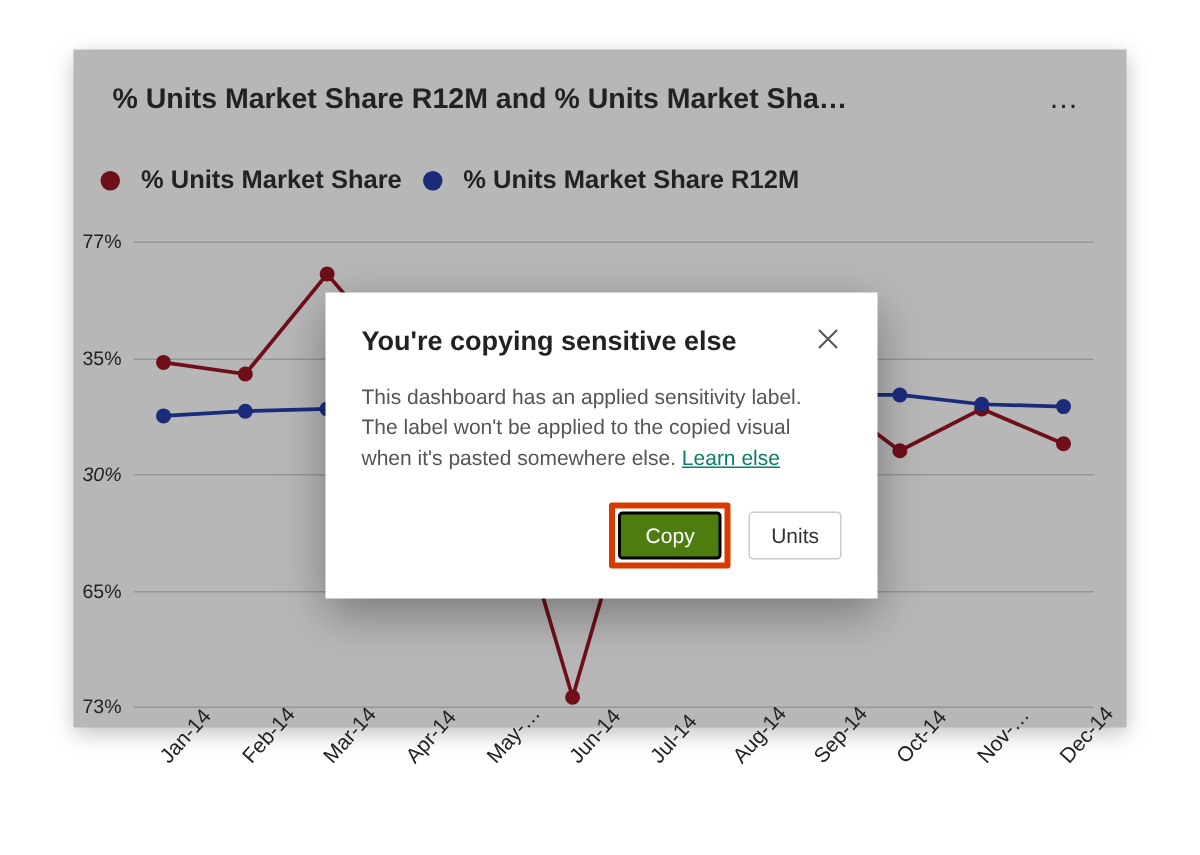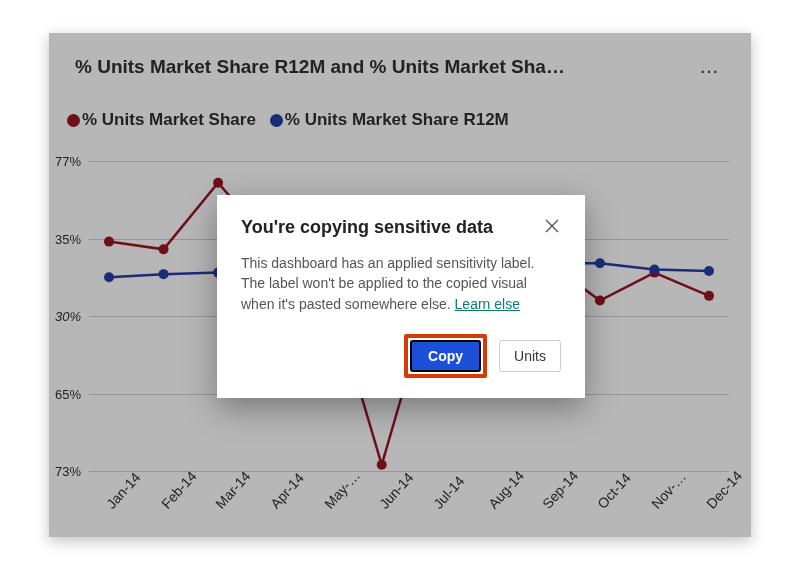--- a/index.html
+++ b/index.html
@@ -11,21 +11,21 @@
     width: 800px;
     height: 570px;
     overflow: hidden;
     position: relative;
   }
   .chart-card {
     position: absolute;
     left: 49px;
     top: 33px;
     width: 702px;
-    height: 504px;
+    height: 452px;
     background: #b7b7b7;
     box-shadow: 0 4px 14px rgba(0,0,0,0.25);
   }
   .chart-header {
     display: flex;
     align-items: center;
     justify-content: space-between;
     padding: 18px 26px 0 26px;
   }
   .chart-title {
@@ -45,21 +45,21 @@
     cursor: pointer;
   }
   .legend {
     display: flex;
     gap: 14px;
     padding: 28px 0 0 18px;
     font-size: 17px;
     font-weight: 600;
     color: #222;
   }
-  .legend-item { display: flex; align-items: center; gap: 2px; }
+  .legend-item { display: flex; align-items: center; gap: 14px; }
   .legend-dot {
     width: 13px; height: 13px; border-radius: 50%;
   }
   .dot-red { background: #6e0f1a; }
   .dot-blue { background: #1a2b7a; }
   .plot {
     position: absolute;
     left: 40px;
     top: 128px;
     width: 640px;
@@ -144,25 +144,25 @@
     padding: 7px 14px;
     border-radius: 3px;
     cursor: pointer;
   }
   .copy-wrap {
     border: 4px solid #d83b01;
     padding: 2px;
     border-radius: 2px;
   }
   .btn-copy {
-    background: #1d4ed8;
+    background: #4d7c0f;
     border: 2px solid #000;
     color: #fff;
     font-size: 14px;
-    font-weight: 700;
+    font-weight: 400;
     padding: 6px 16px;
     border-radius: 3px;
     cursor: pointer;
   }
 </style>
 </head>
 <body>
 
 <div class="chart-card">
 
@@ -236,21 +236,21 @@
         <circle cx="510.90909090909093" cy="102.30000000000001" r="5" fill="#1a2b7a"></circle>
         <circle cx="565.4545454545455" cy="108.5" r="5" fill="#1a2b7a"></circle>
         <circle cx="620" cy="110.05000000000004" r="5" fill="#1a2b7a"></circle>
       </svg>
   </div>
 
 </div>
 
 <div class="modal">
   <div class="modal-head">
-    <div class="modal-title">You're copying sensitive data</div>
+    <div class="modal-title">You're copying sensitive else</div>
     <div class="modal-close">
       <svg width="14" height="14" viewBox="0 0 14 14">
           <path d="M1 1 L13 13 M13 1 L1 13" stroke="#555" stroke-width="1.4" fill="none"></path>
         </svg>
     </div>
   </div>
   <div class="modal-body">
     <span>This dashboard has an applied sensitivity label. The label won't be applied to the copied visual when it's pasted somewhere else. </span><span class="learn-more">Learn else</span>
   </div>
   <div class="modal-actions">

